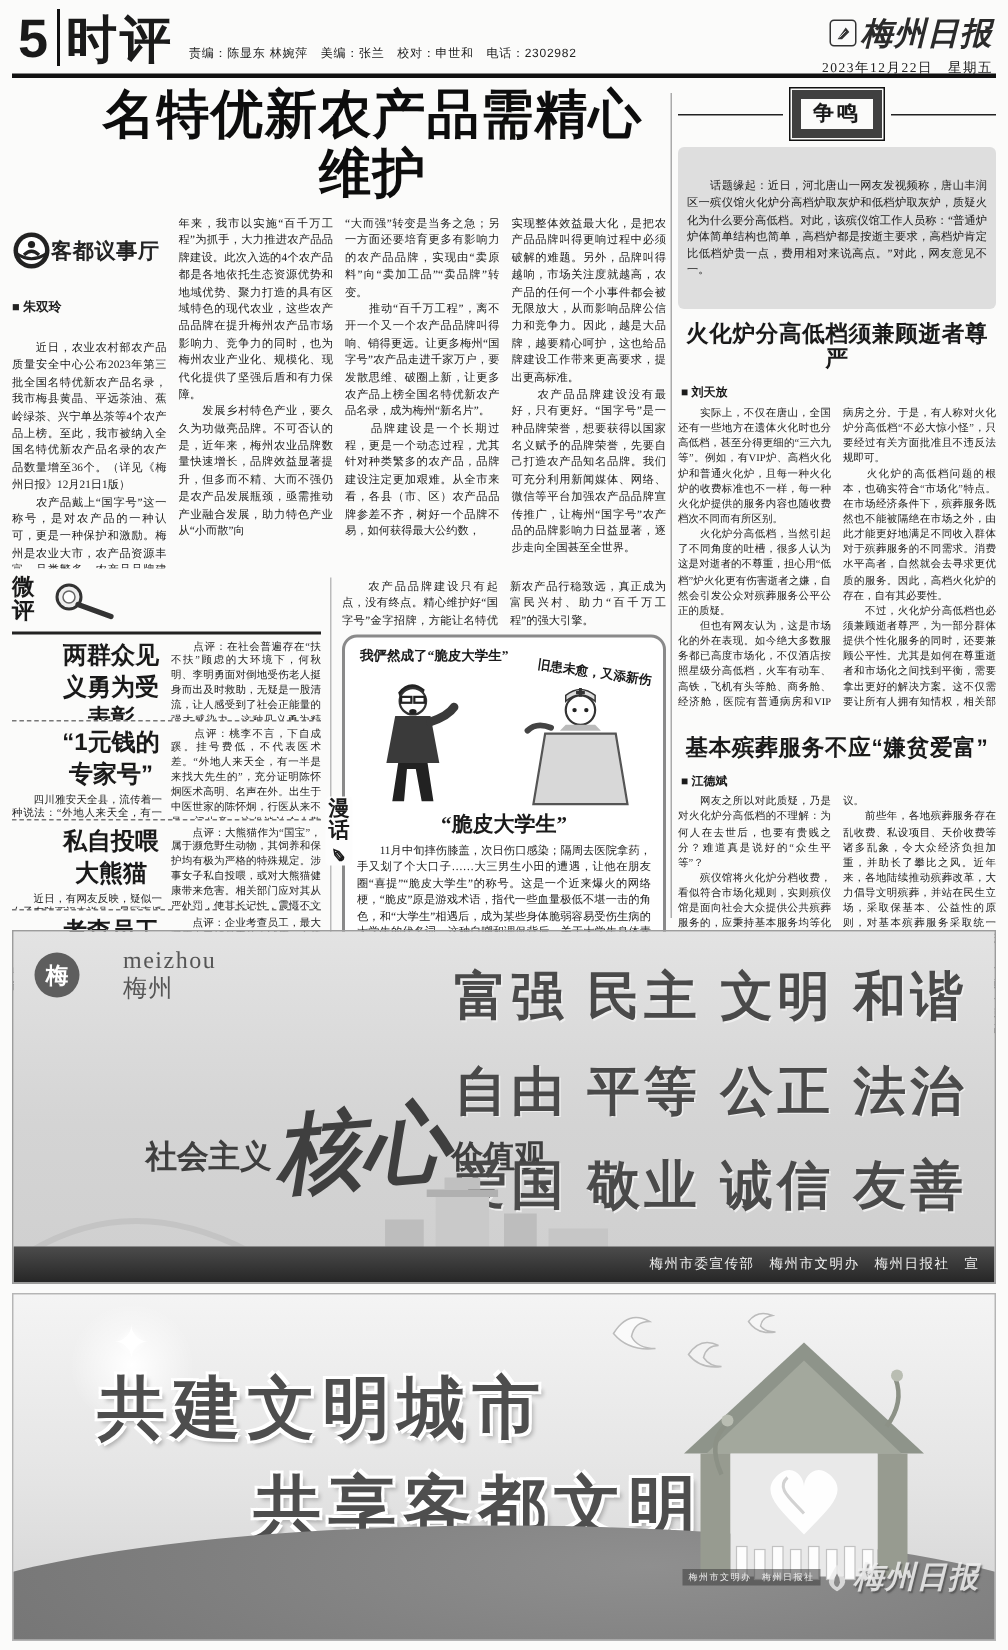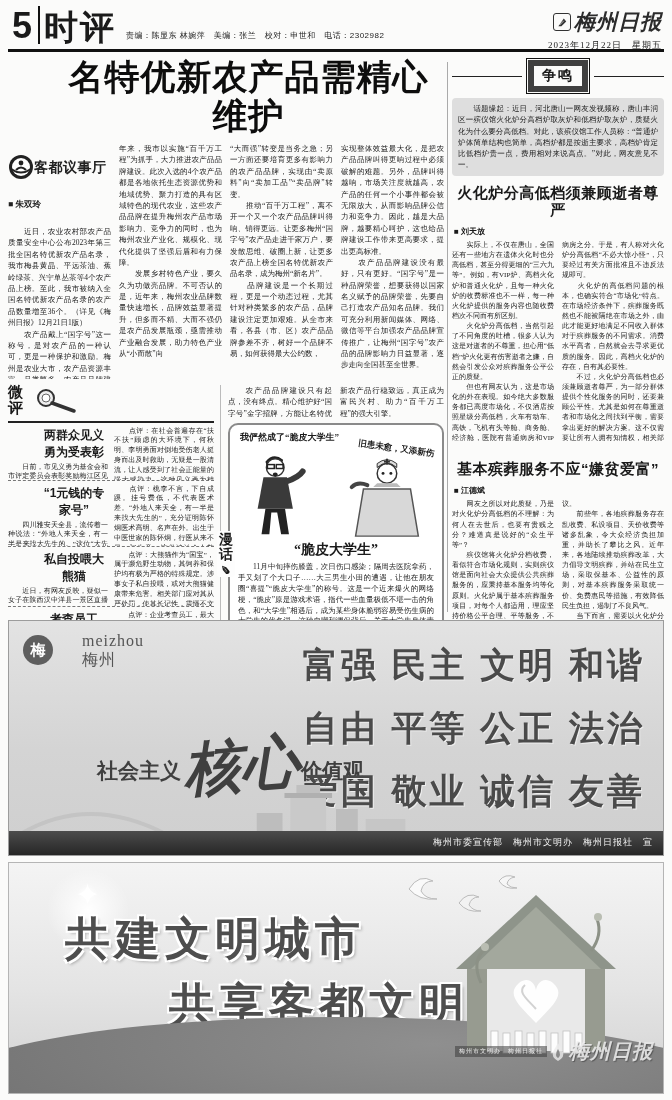--- a/index.html
+++ b/index.html
@@ -40,21 +40,21 @@
   .lower-row { display:flex; margin-top:6px; }
 
   
   .weiping { width:208px; }
   .wp-header { display:flex; align-items:center; gap:8px; border-bottom:2px solid #222; padding-bottom:4px; }
   .wp-label { font-size:15px; font-weight:900; line-height:1.05; letter-spacing:1px; }
   .wp-row { display:flex; gap:6px; border-bottom:1px dashed #777; padding:4px 0; overflow:hidden; }
   .wp-row:last-child { border-bottom:none; }
   .wp-l { width:100px; }
   .wp-r { width:100px; }
-  .wp-title { font-size:12px; font-weight:900; text-align:center; margin-bottom:2px;margin-left:32px; }
+  .wp-title { font-size:16px; font-weight:900; text-align:center; margin-bottom:2px;margin-left:32px; }
   .wp-body, .wp-comment { font-size:7px; line-height:1.42; text-align:justify; color:#222; }
 
   
   .cartoon-zone { width:228px; margin-left:6px; border-left:1px solid #bbb; padding-left:7px; }
   .continuation { font-size:7.5px; line-height:1.5; text-align:justify; column-count:2; column-gap:8px; height:34px; overflow:hidden; color:#222; margin-bottom:4px; }
   .cartoon-box { position:relative; border:2px solid #8a8a8a; border-radius:10px; background:#fff; padding:6px 8px; }
   .cartoon-art { position:relative; height:108px; }
   .bubble-left { position:absolute; left:2px; top:0; font-size:9px; font-weight:900; }
   .bubble-right { position:absolute; right:0; top:12px; font-size:8.5px; font-weight:900; transform:rotate(8deg); }
   .cartoon-title { text-align:center; font-size:14px; font-weight:900; margin:2px 0 3px; }
@@ -62,21 +62,21 @@
   .cartoon-credit { font-size:7.5px; text-align:right; margin-top:2px; }
   .manhua-tab { position:absolute; left:-13px; top:46%; width:18px; text-align:center; background:#fdfdfd; border-radius:3px; font-weight:900; font-size:14px; line-height:1.05; padding:2px 0; }
   .pencil { font-size:12px; display:block; transform:rotate(-130deg); }
 
   .submission-box { margin-top:6px; background:#e4e4e4; padding:5px 4px; text-align:center; font-size:8.5px; line-height:1.5; }
 
   
   .zm-header { display:flex; align-items:center; margin-bottom:6px; }
   .zm-line { flex:1; border-top:1.5px solid #222; }
   .zm-label { font-size:14px; font-weight:900; border:6px solid #404040; outline:1px solid #111; outline-offset:1px; padding:1px 8px; margin:0 6px; letter-spacing:2px; }
-  .zm-intro { background:#dedede; border-radius:4px; padding:5px 6px; font-size:7.5px; line-height:1.5; text-align:justify; margin-bottom:8px; }
+  .zm-intro { background:#dedede; border-radius:4px; padding:20px 6px; font-size:7.5px; line-height:1.5; text-align:justify; margin-bottom:8px; }
   .zm-headline { font-size:15px; font-weight:900; text-align:center; letter-spacing:.5px; line-height:1.15; }
   .zm-author { font-size:8px; font-weight:bold; margin:8px 0 3px 2px; }
   .zm-body { font-size:7px; line-height:1.45; text-align:justify; column-count:2; column-gap:8px; column-fill:auto; overflow:hidden; color:#222; }
   .zm-body1 { height:212px; margin-bottom:8px; }
   .zm-body2 { height:170px; }
 
   
   .values-banner { position:absolute; left:8px; top:620px; width:656px; height:236px; border:1px solid #9c9c9c;
     background:linear-gradient(180deg,#e3e3e3 0%,#d4d4d4 55%,#cfcfcf 100%); overflow:hidden; }
   .mz-logo { position:absolute; left:14px; top:10px; display:flex; gap:5px; align-items:center; }

